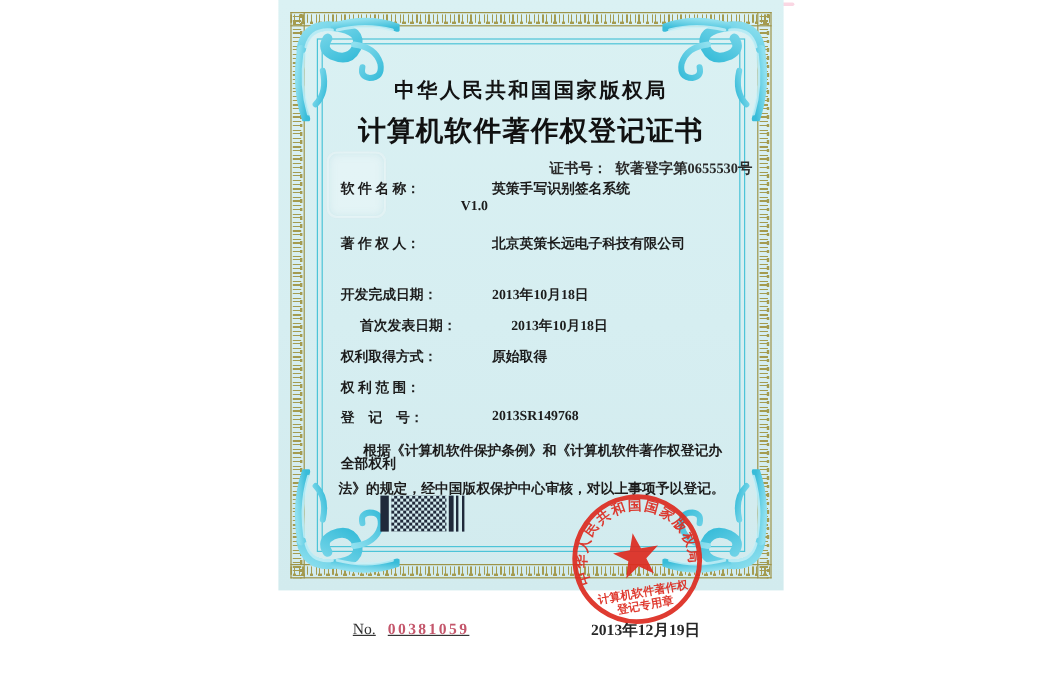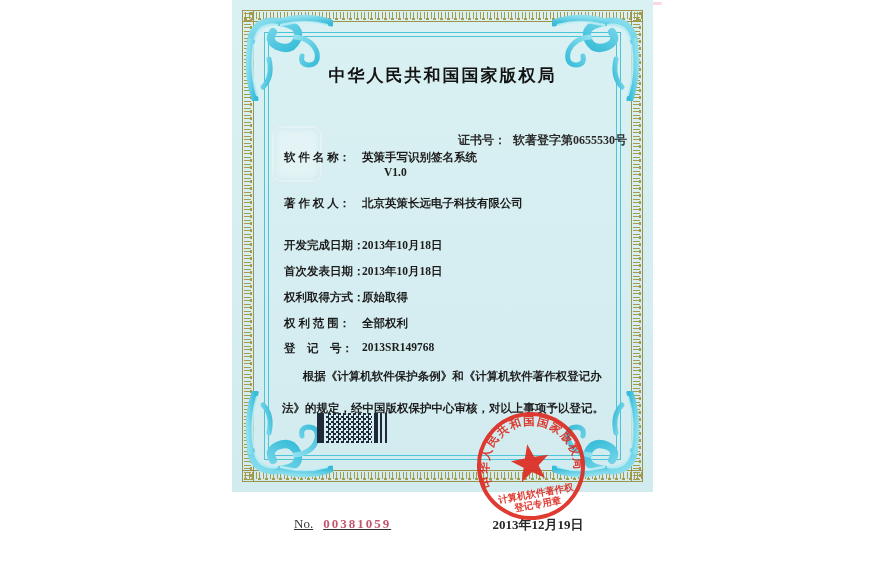--- a/index.html
+++ b/index.html
@@ -55,26 +55,26 @@
     background:rgba(255,255,255,.30);
     box-shadow:inset 0 0 0 2px rgba(255,255,255,.35), inset 0 0 8px rgba(160,210,218,.5); }
 
   .authority { position:absolute; left:0; top:64px; width:100%; text-align:center;
     font-size:17px; font-weight:700; letter-spacing:2px; color:#131313; }
   .main-title { position:absolute; left:0; top:94px; width:100%; text-align:center;
     font-size:23px; font-weight:700; letter-spacing:1px; color:#111; }
   .cert-no { position:absolute; top:132px; right:26px; font-size:12px; color:#2a2a2a;
     font-weight:600; display:flex; gap:7px; }
 
-  .row { position:absolute; left:52px; display:flex; font-size:11.5px; color:#1c1c1c; font-weight:700; }
+  .row { position:absolute; left:52px; display:flex; font-size:11.5px; color:#1c1c1c; font-weight:700;gap:48px; }
   .row .label { width:78px; flex:none; white-space:nowrap; }
   .row .value { white-space:nowrap; }
   .r1 { top:150px; } .sub { top:166px; left:130px; position:absolute; font-size:11.5px; font-weight:700; color:#1c1c1c;margin-left:22px; }
-  .r2 { top:196px; } .r3 { top:238px; } .r4 { top:264px; }
-  .r5 { top:290px; } .r6 { top:316px; } .r7 { top:341px;justify-content:space-between; }
+  .r2 { top:196px; } .r3 { top:238px; } .r4 { top:264px;margin-left:16px; }
+  .r5 { top:290px; } .r6 { top:316px;flex-direction:column; } .r7 { top:341px;justify-content:space-between; }
 
   .statement { position:absolute; left:50px; top:360px; width:328px;
     font-size:11.5px; line-height:32px; color:#1c1c1c; font-weight:600; text-indent:1.8em; }
 
   
   .barcode { position:absolute; left:85px; top:413px; height:30px; display:flex; align-items:stretch; }
   .bc-bar { background:#20293a; }
   .bc-matrix { width:46px;
     background:repeating-conic-gradient(#20293a 0% 25%, rgba(32,41,58,0) 0% 50%);
     background-size:5px 5px; }
@@ -165,20 +165,21 @@
       <g fill="none" stroke="#c8f0f7" stroke-linecap="round" opacity=".8">
         <path d="M10 26 Q14 10 32 12" stroke-width="2.5"></path>
         <path d="M36 12 Q60 6 82 12" stroke-width="2.5"></path>
         <path d="M9 32 Q5 58 12 82" stroke-width="2.5"></path>
       </g>
     </svg>
 
     <div class="emboss"></div>
 
     <div class="authority">中华人民共和国国家版权局</div>
+    <div class="main-title">计算机软件著作权登记证书</div>
 
     <div class="cert-no">
       <span>证书号：</span>
       <span>软著登字第0655530号</span>
     </div>
 
     <div class="row r1">
       <span class="label">软 件 名 称：</span>
       <span class="value">英策手写识别签名系统</span>
     </div>

